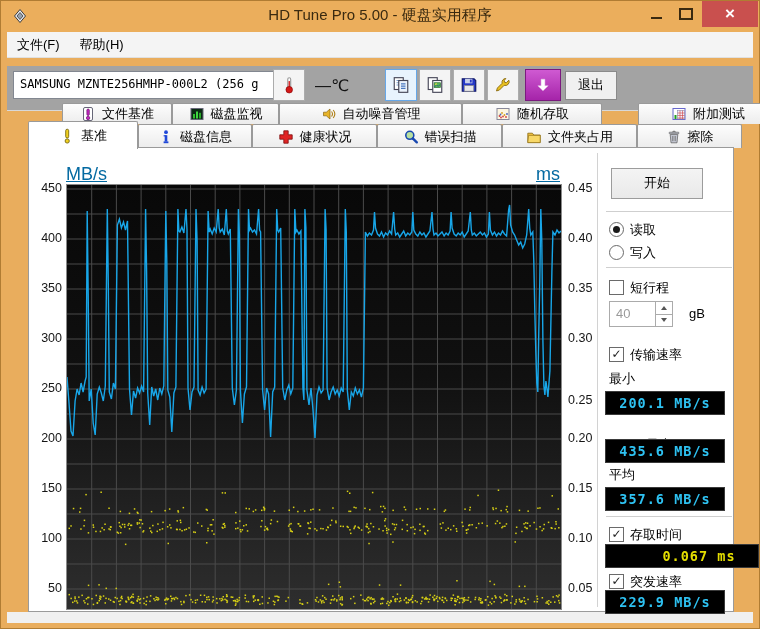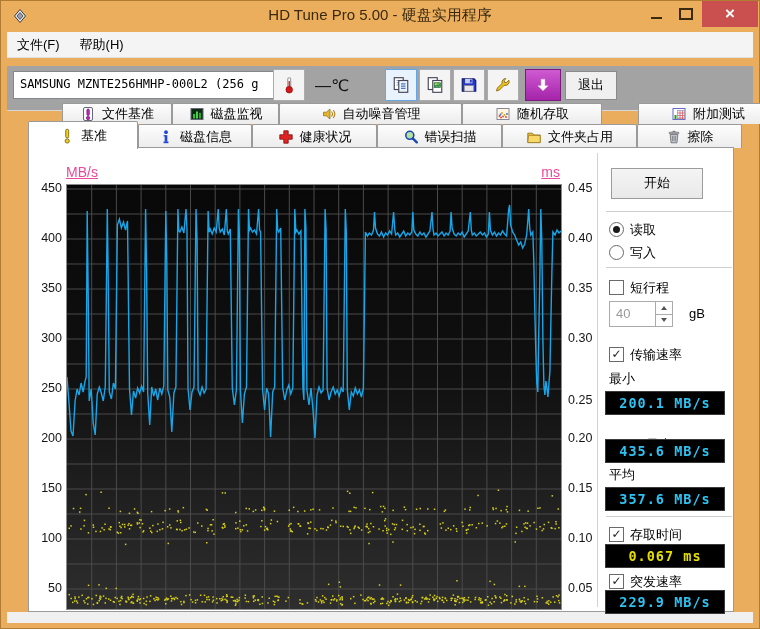--- a/index.html
+++ b/index.html
@@ -35,21 +35,21 @@
   
   .tab{position:absolute;border:1px solid #9a9a9a;border-bottom:none;border-radius:2px 2px 0 0;
        background:linear-gradient(#fdfdfd,#ececec);display:flex;align-items:center;justify-content:center;gap:6px;font-size:13px;}
   .tab .ticon{width:16px;height:16px;flex:0 0 16px;}
   .tab.row1{top:103px;height:20px;}
   .tab.row2{top:124px;height:23px;}
   .tab.active{top:121px;height:27px;background:#fff;z-index:3;}
   
   .page{position:absolute;left:28px;top:147px;width:706px;height:465px;background:#fff;border:1px solid #9a9a9a;box-sizing:border-box;z-index:2;}
   .bottom-strip{position:absolute;left:7px;top:612px;width:746px;height:11px;background:#f0f0f0;}
-  .axis-title{position:absolute;top:16px;font-size:14px;text-decoration:underline;color:#ec4899;}
+  .axis-title{position:absolute;top:16px;font-size:18px;text-decoration:underline;color:#0369a1;}
   .axis-title.left{left:37px;}
   .axis-title.right{left:471px;width:60px;text-align:right;}
   .plot{position:absolute;left:37px;top:36px;width:494px;height:424px;border:1px solid #8a8a8a;
         background:linear-gradient(180deg,#080808 0%,#101010 45%,#2e2e2e 100%);}
   .plot svg{display:block;}
   .tick{position:absolute;font-size:12.5px;color:#151515;height:16px;line-height:16px;}
   .tick.lt{left:0;width:33px;text-align:right;}
   .tick.rt{left:539px;width:42px;text-align:left;}
   .vdivider{position:absolute;left:568px;top:5px;width:1px;height:454px;background:#d2d2d2;}
   
@@ -67,21 +67,21 @@
   .spin-up,.spin-dn{position:absolute;left:0;width:16px;height:12px;display:flex;align-items:center;justify-content:center;}
   .spin-up{top:0;border-bottom:1px solid #ababab;}
   .spin-dn{top:12px;}
   .arrow-up{width:0;height:0;border-left:3.5px solid transparent;border-right:3.5px solid transparent;border-bottom:4px solid #555;}
   .arrow-dn{width:0;height:0;border-left:3.5px solid transparent;border-right:3.5px solid transparent;border-top:4px solid #555;}
   .unit-label{position:absolute;left:660px;top:158px;font-size:13px;}
   .stat-label{position:absolute;left:580px;font-size:13px;}
   .vbox{position:absolute;left:576px;width:118px;height:22px;background:#000;border:1px solid #3a3a3a;
         font-family:"DejaVu Sans Mono",monospace;font-weight:bold;font-size:13.5px;line-height:22px;text-align:center;letter-spacing:1px;}
   .vbox.cyan{color:#2ec2f2;}
-  .vbox.yellow{color:#e4de00;}
+  .vbox.yellow{color:#e4de00;padding-left:34px;}
 </style>
 </head>
 <body>
 
 <div class="titlebar">
   <span class="win-icon">
     <svg viewBox="0 0 16 16" width="16" height="16">
         <path d="M8 1.5 13.5 8 8 14.5 2.5 8Z" fill="#eceef4" stroke="#3a3a3a"></path>
         <path d="M8 4.5 11 8 8 11.5 5 8Z" fill="#96a0ac" stroke="#3a3a3a" stroke-width="0.8"></path>
       </svg>

